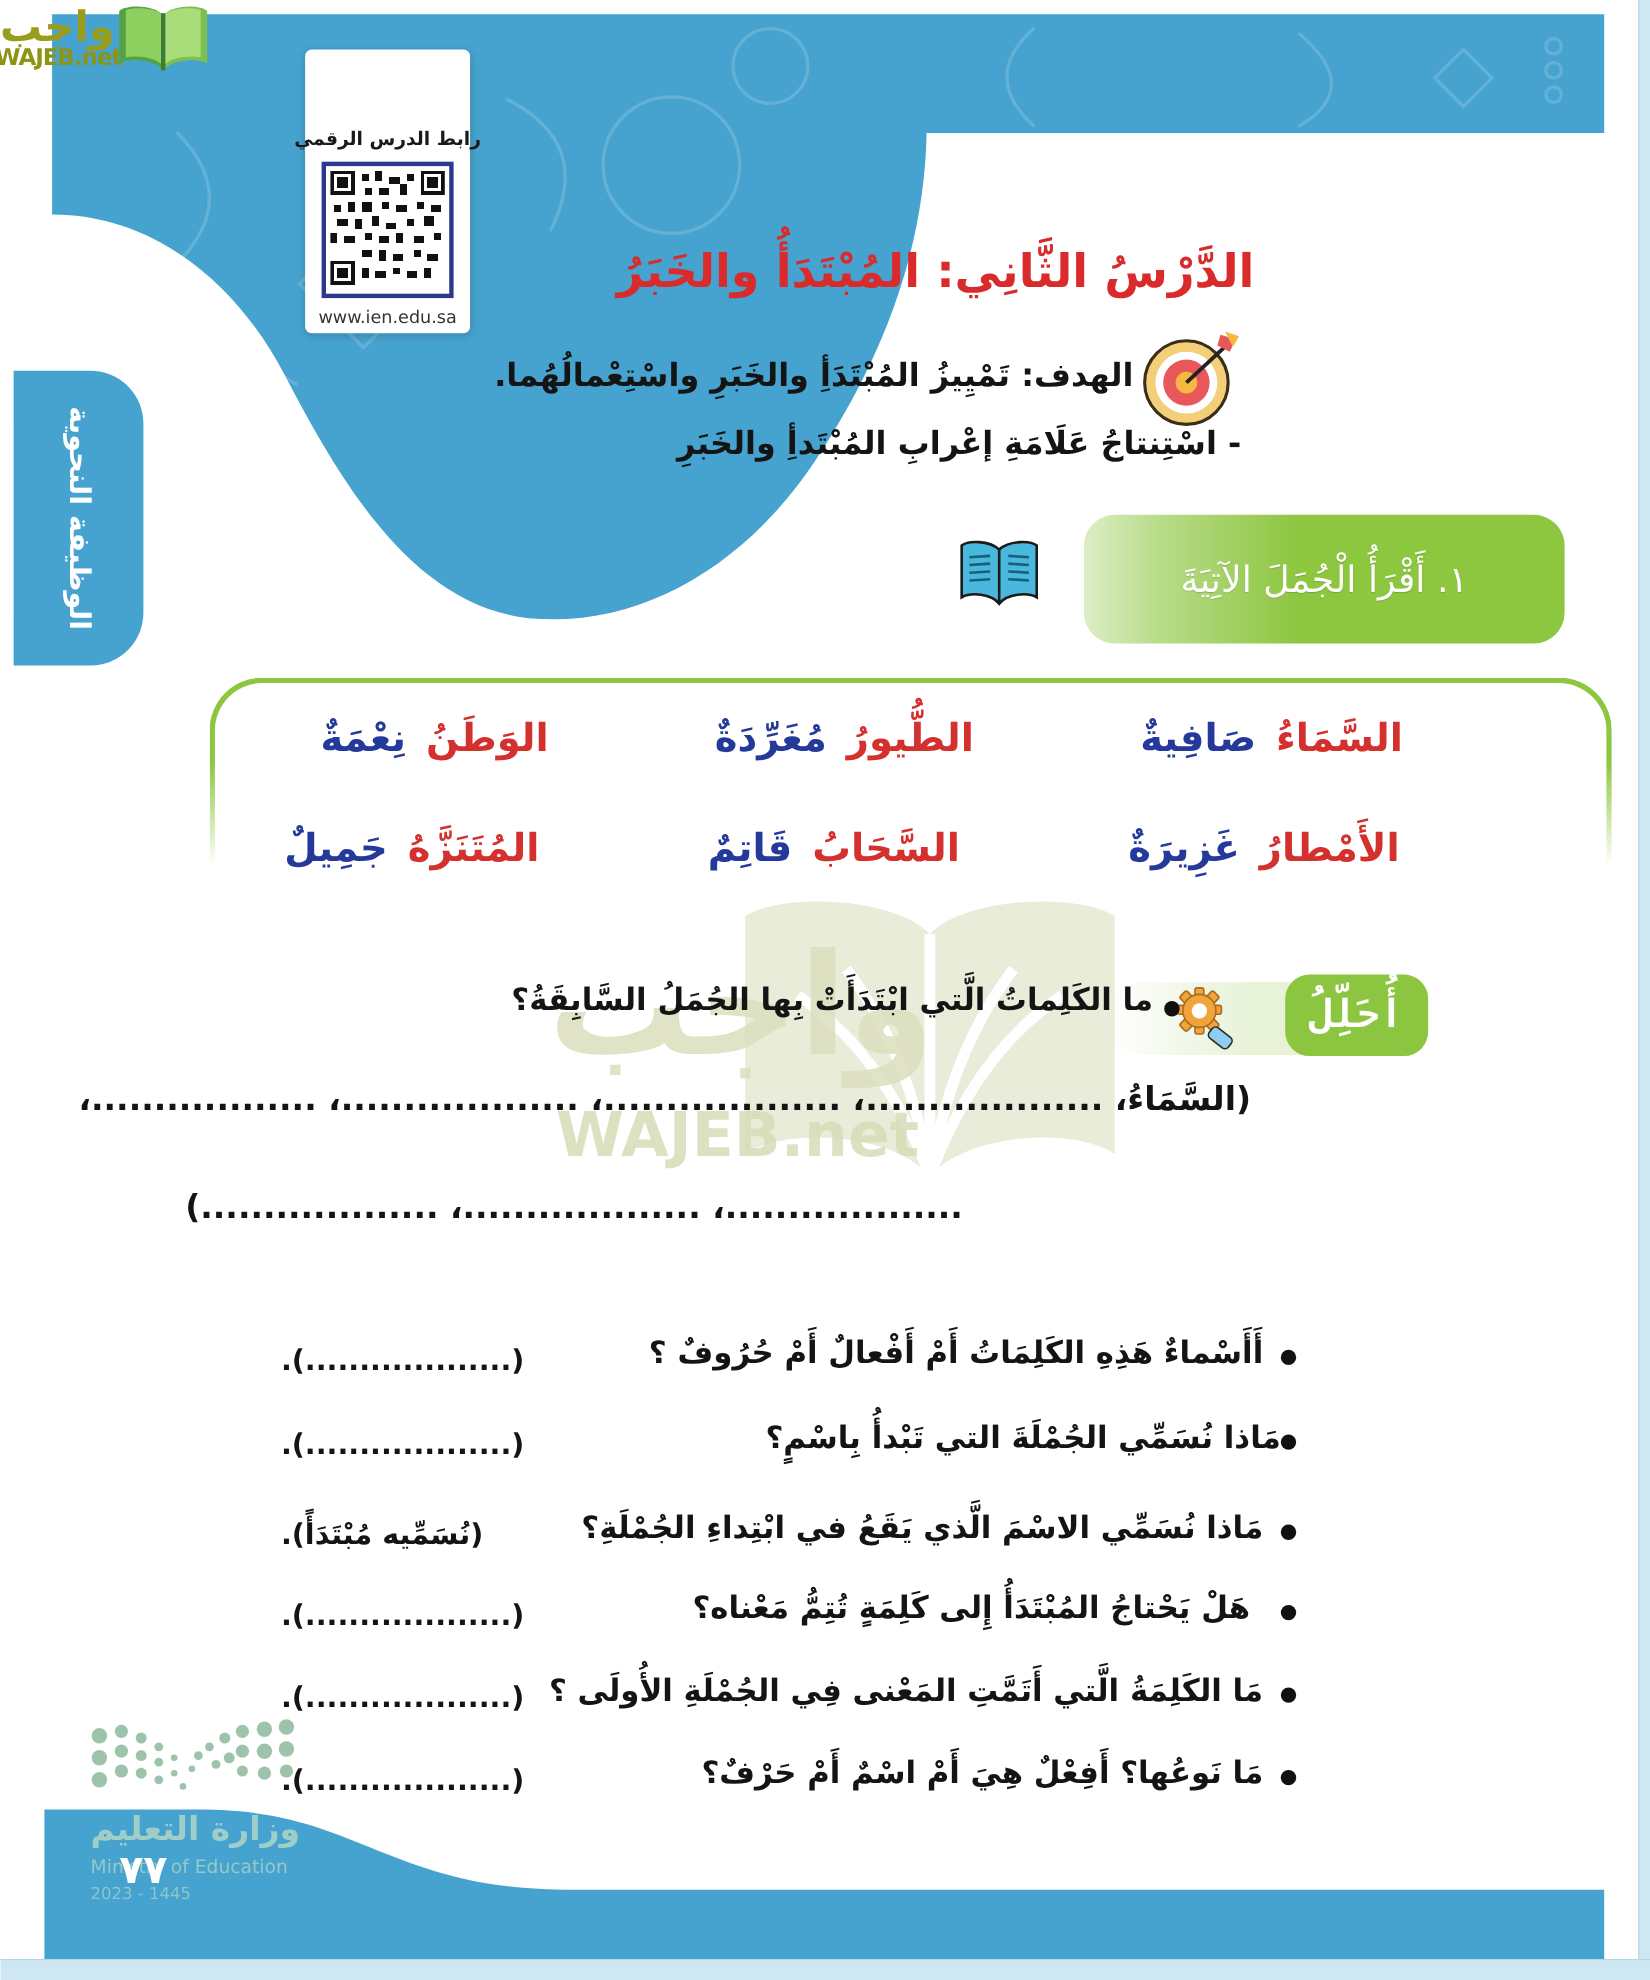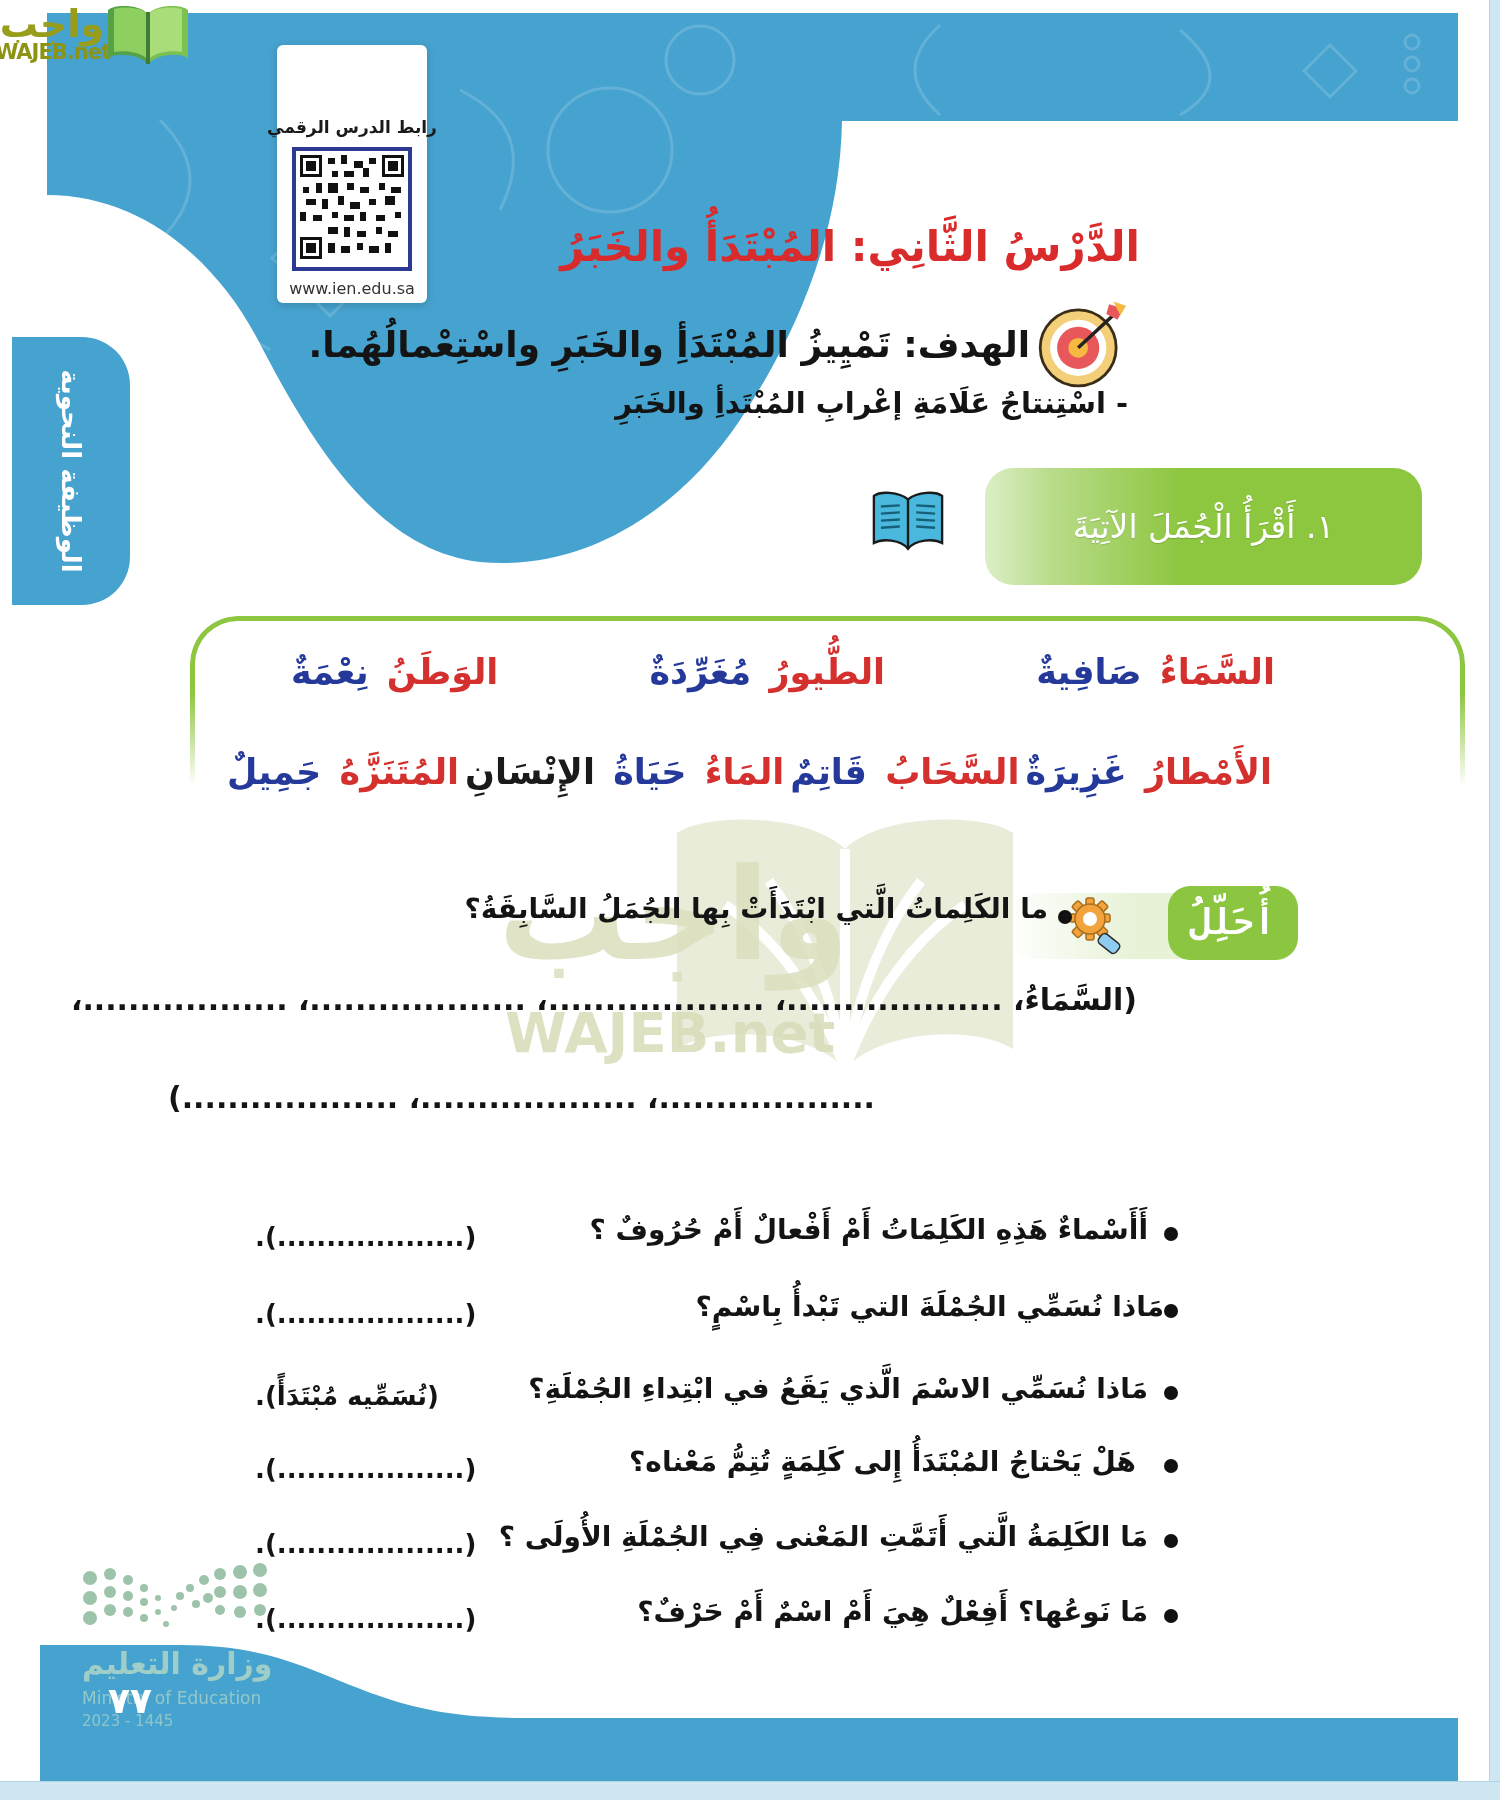--- a/index.html
+++ b/index.html
@@ -20,21 +20,21 @@
   .qr-title{margin-top:72px;font-size:17px;font-weight:bold;color:#1a1a1a;white-space:nowrap;}
   .qr-box{margin-top:10px;border:4px solid #2b3990;background:#fff;padding:4px;}
   .qr-url{margin-top:8px;font-size:16px;color:#333;direction:ltr;}
   
   .side-tab{left:12px;top:337px;width:118px;height:268px;background:#46a3cf;
     border-top-right-radius:48px;border-bottom-right-radius:48px;z-index:2;}
   .side-tab span{position:absolute;top:50%;left:50%;transform:translate(-50%,-50%) rotate(90deg);
     white-space:nowrap;color:#fff;font-weight:bold;font-size:26px;}
   
   .lesson-title{right:360px;top:222px;font-size:42px;font-weight:bold;color:#d92b2b;white-space:nowrap;z-index:2;}
-  .goal1{right:470px;top:324px;font-size:36px;font-weight:bold;color:#141414;white-space:nowrap;z-index:2;}
+  .goal1{right:470px;top:324px;font-size:29px;font-weight:bold;color:#141414;white-space:nowrap;z-index:2;}
   .goal2{right:372px;top:386px;font-size:29px;font-weight:bold;color:#141414;white-space:nowrap;z-index:2;}
   #goal-icon{left:1036px;top:300px;z-index:2;}
   
   .read-tab{left:985px;top:468px;width:437px;height:117px;border-radius:28px;
     background:linear-gradient(to left,#8dc63f 55%,#b9dc8b 85%,#ddeec6 100%);
     display:flex;align-items:center;justify-content:center;z-index:2;}
   .read-tab span{color:#fff;font-weight:normal;font-size:33px;white-space:nowrap;text-shadow:0 1px 1px rgba(0,0,0,.15);}
   #read-book-icon{left:868px;top:487px;z-index:2;}
   
   .frame{left:190px;top:616px;width:1265px;height:165px;border:5px solid #8dc63f;border-bottom:0;
@@ -238,25 +238,20 @@
 <div class="abs sent-row row2">
   <div class="pair">
     <span class="subj">الأَمْطارُ</span>
     <span class="pred">غَزِيرَةٌ</span>
   </div>
   <div class="pair">
     <span class="subj">السَّحَابُ</span>
     <span class="pred">قَاتِمٌ</span>
   </div>
   <div class="pair">
-    <span class="subj">المَاءُ</span>
-    <span class="pred">حَيَاةُ</span>
-    <span class="comp">الإِنْسَانِ</span>
-  </div>
-  <div class="pair">
     <span class="subj">المُتَنَزَّهُ</span>
     <span class="pred">جَمِيلٌ</span>
   </div>
 </div>
 
 <div class="abs an-pill"></div>
 <div class="abs an-btn">أُحَلِّلُ</div>
 <svg id="an-icon" class="abs" width="72" height="64" viewBox="0 0 72 64">
   <g fill="#f2a33c" stroke="#a86f1d" stroke-width="1.5">
     <rect x="26" y="2" width="8" height="10" rx="2"></rect>

